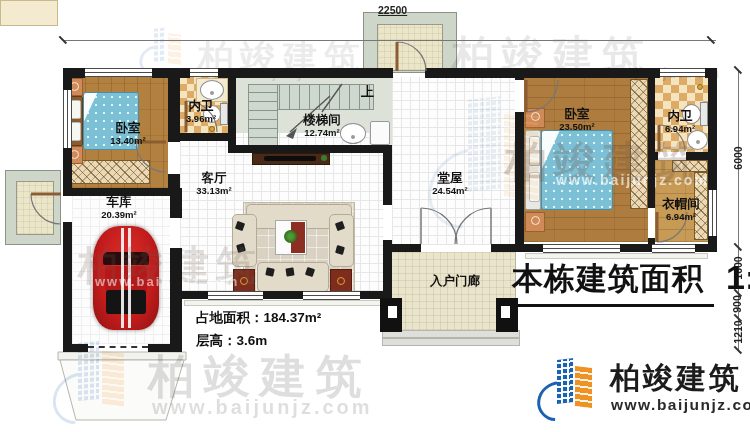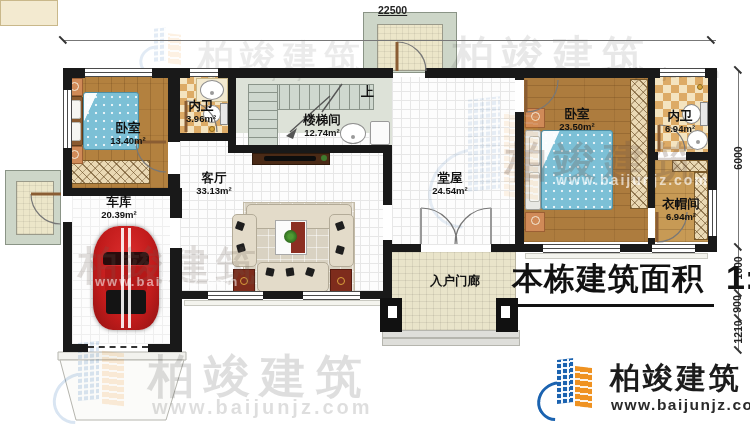--- a/index.html
+++ b/index.html
@@ -373,20 +373,22 @@
       <div class="b2"></div>
     </div>
   <div class="wm" style="left:148px;top:346px;font-size:46px;letter-spacing:10px;color:rgba(0,0,0,.13);">柏竣建筑</div>
   <div class="wm" style="left:152px;top:396px;font-size:20px;letter-spacing:3px;color:rgba(0,0,0,.13);">www.baijunjz.com</div>
 
   <div class="title-wrap">
     <span class="t">本栋建筑面积</span><span class="s">1:100</span>
   </div>
 
   <div class="info">
+    <div><span>占地面积：</span><span>184.37m²</span></div>
+    <div><span>层高：</span><span>3.6m</span></div>
   </div>
 
   <div class="brand">
     <div class="bj-mark" style="left:0;top:0;width:62px;height:66px;">
         <div class="sw"></div>
         <div class="b1"></div>
         <div class="b2"></div>
       </div>
     <div class="nm">柏竣建筑</div>
     <div class="url">www.baijunjz.com</div>

